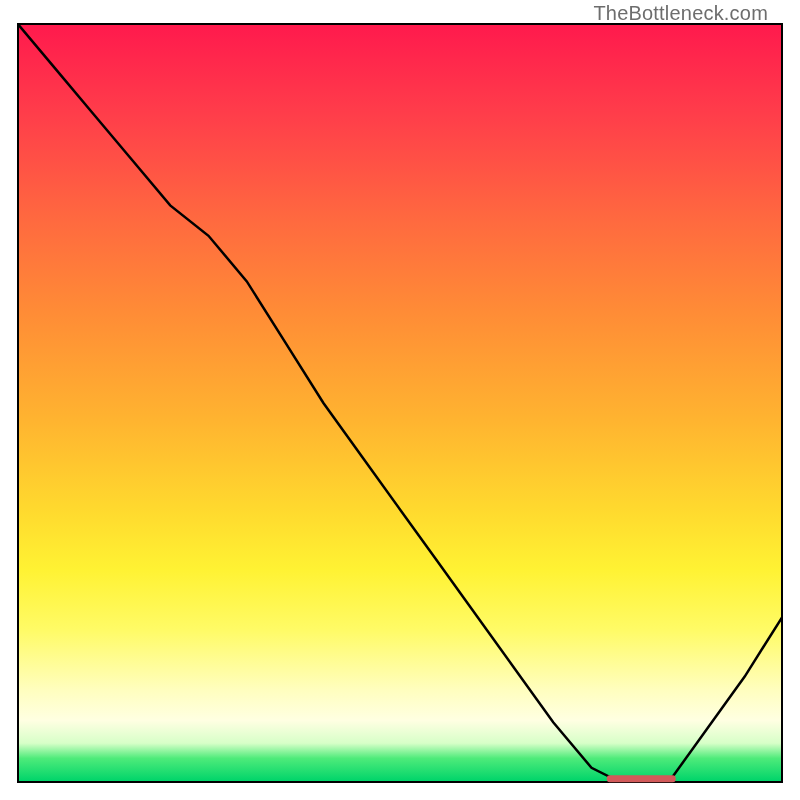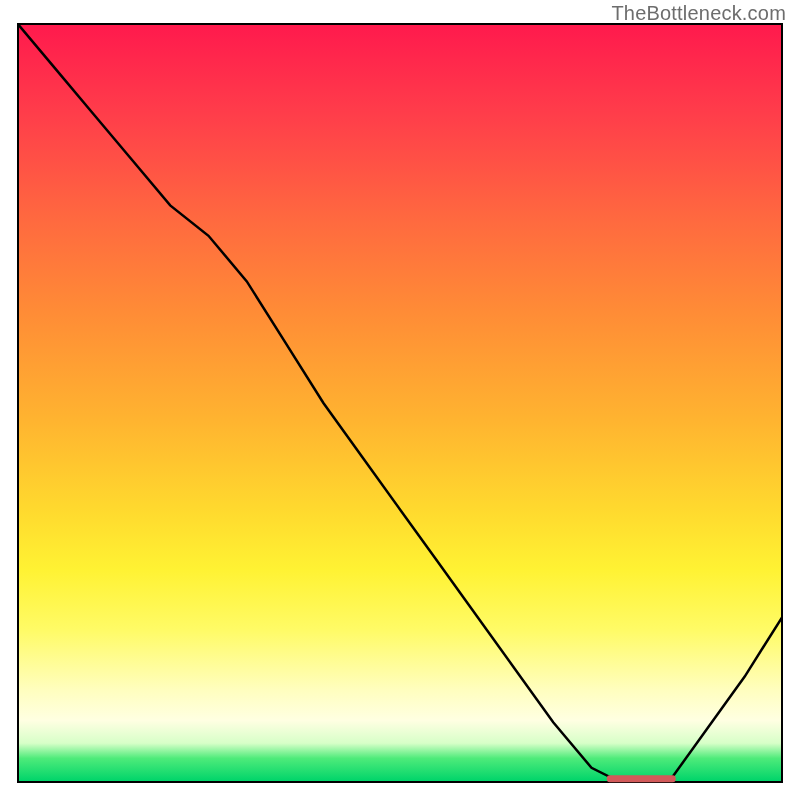--- a/index.html
+++ b/index.html
@@ -45,21 +45,21 @@
     position: absolute;
     left: 17px;
     top: 23px;
     width: 766px;
     height: 760px;
     pointer-events: none;
   }
   .watermark {
     position: absolute;
     top: 2px;
-    right: 14px;
+    right: 32px;
     font-size: 20px;
     font-weight: normal;
     color: #6d6d6d;
     letter-spacing: 0.2px;
   }
 </style>
 </head>
 <body>
 
 <div class="chart-container">

